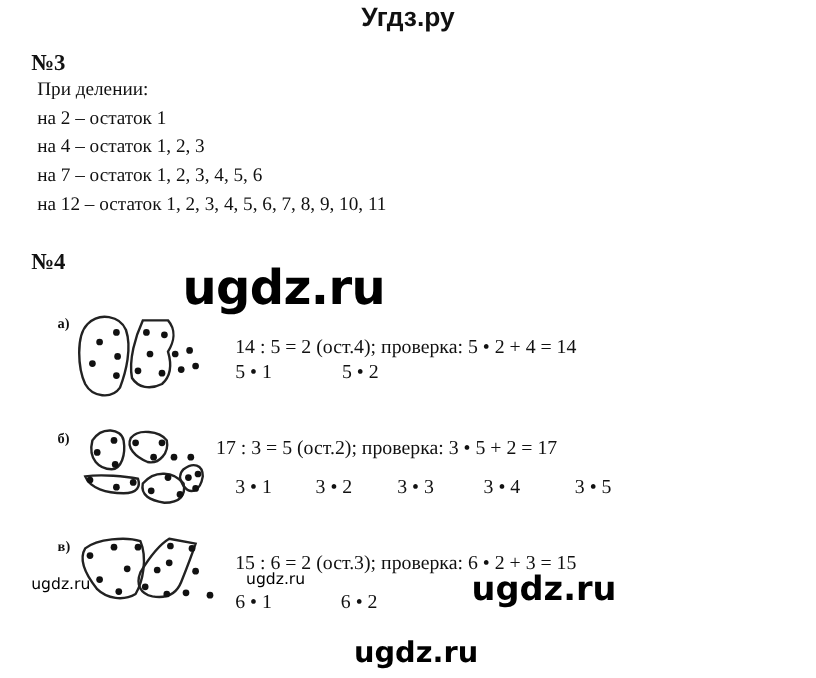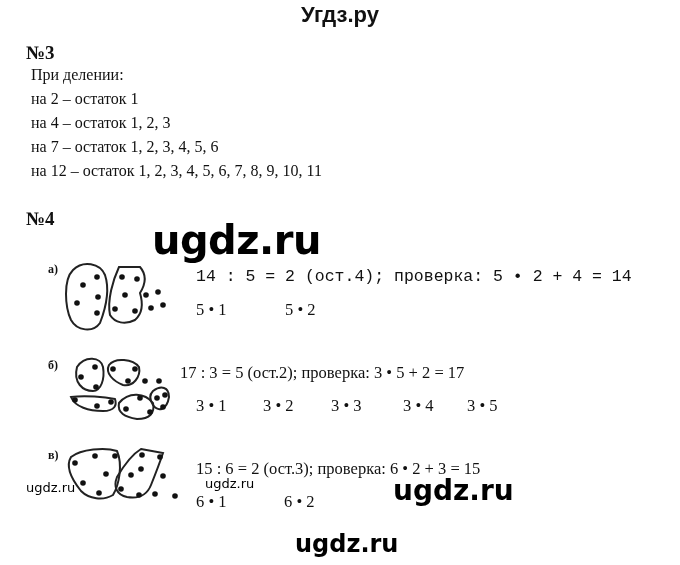--- a/index.html
+++ b/index.html
@@ -50,21 +50,21 @@
       <circle cx="82" cy="24" r="2.8"></circle>
     <circle cx="70" cy="40" r="2.8"></circle>
       <circle cx="60" cy="54" r="2.8"></circle>
     <circle cx="80" cy="56" r="2.8"></circle>
     <circle cx="91" cy="40" r="2.8"></circle>
       <circle cx="103" cy="37" r="2.8"></circle>
     <circle cx="96" cy="53" r="2.8"></circle>
       <circle cx="108" cy="50" r="2.8"></circle>
   </g>
 </svg>
-<div class="abs eq" style="left:196px; top:267px;font-family:Liberation Mono, monospace;">14 : 5 = 2 (ост.4);  проверка: 5 • 2 + 4 = 14</div>
+<div class="abs eq" style="left:196px; top:279px;">14 : 5 = 2 (ост.4);  проверка: 5 • 2 + 4 = 14</div>
 <div class="abs eq" style="left:196px; top:300px;">5 • 1</div>
 <div class="abs eq" style="left:285px; top:300px;">5 • 2</div>
 
 <div class="abs label" style="left:48px; top:358px;">б)</div>
 <svg style="left:55px; top:345px;" width="135" height="80" viewBox="0 0 135 80">
   <g fill="none" stroke="#222" stroke-width="2">
     <path d="M22,22 C30,10 46,12 48,22 C50,34 46,46 38,46 C28,46 18,38 22,22 Z"></path>
     <path d="M54,20 C60,12 78,14 84,22 C86,32 78,42 68,40 C58,36 50,28 54,20 Z"></path>
     <path d="M16,52 C30,50 50,52 60,54 C62,60 60,66 48,66 C34,66 20,62 16,52 Z"></path>
     <path d="M64,58 C74,46 90,48 98,58 C100,68 95,74 82,74 C70,72 62,68 64,58 Z"></path>
@@ -88,21 +88,21 @@
       <circle cx="108" cy="62" r="2.8"></circle>
     <circle cx="90" cy="36" r="2.8"></circle>
       <circle cx="104" cy="36" r="2.8"></circle>
   </g>
 </svg>
 <div class="abs eq" style="left:180px; top:363px;">17 : 3 = 5 (ост.2); проверка: 3 • 5 + 2 = 17</div>
 <div class="abs eq" style="left:196px; top:396px;">3 • 1</div>
 <div class="abs eq" style="left:263px; top:396px;">3 • 2</div>
 <div class="abs eq" style="left:331px; top:396px;">3 • 3</div>
 <div class="abs eq" style="left:403px; top:396px;">3 • 4</div>
-<div class="abs eq" style="left:467px; top:396px;">3 • 5</div>
+<div class="abs eq" style="left:479px; top:396px;">3 • 5</div>
 
 <div class="abs label" style="left:48px; top:448px;">в)</div>
 <svg style="left:55px; top:425px;" width="135" height="85" viewBox="0 0 135 85">
   <g fill="none" stroke="#222" stroke-width="2">
     <path d="M16,32 C26,24 50,22 62,26 C68,40 64,60 58,70 C48,76 34,74 26,66 C18,56 10,42 16,32 Z"></path>
     <path d="M86,24 L108,28 C104,40 100,50 96,60 C92,70 84,74 72,72 C62,70 58,62 62,52 C68,42 76,30 86,24 Z"></path>
   </g>
   <g fill="#111">
     <circle cx="20" cy="38" r="2.8"></circle>
       <circle cx="40" cy="31" r="2.8"></circle>

